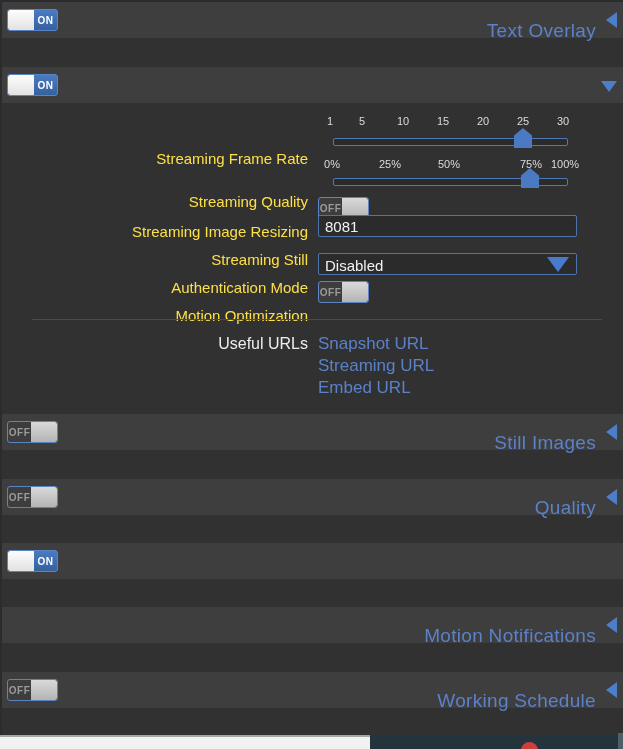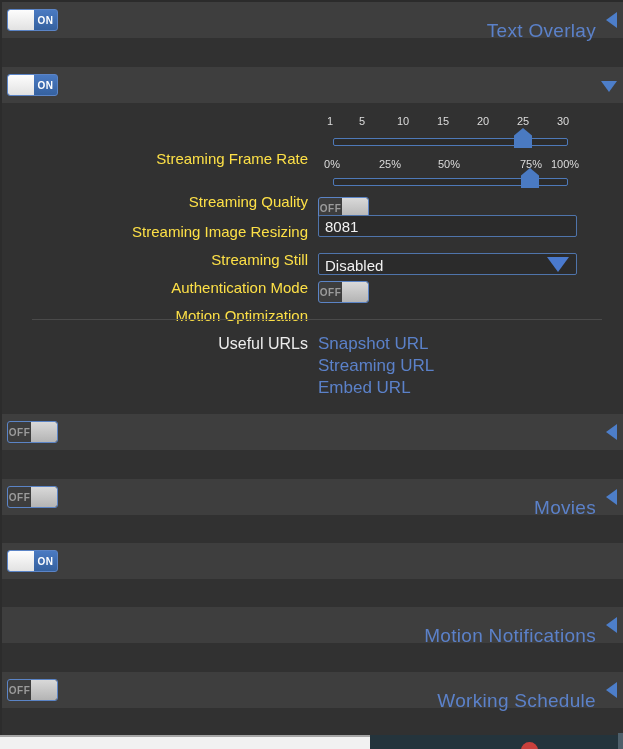--- a/index.html
+++ b/index.html
@@ -186,32 +186,33 @@
     <a class="url-link" style="top:231px">Snapshot URL</a>
     <a class="url-link" style="top:275px">Embed URL</a>
   </div>
 
   <div class="bar">
     <div class="toggle off">
       <span class="tlabel">OFF</span>
       <span class="knob"></span>
     </div>
     <div class="bar-right">
+      <span class="bar-title">Still Images</span>
       <span class="arrow collapsed"></span>
     </div>
   </div>
   <div class="gap g29"></div>
 
   <div class="bar">
     <div class="toggle off">
       <span class="tlabel">OFF</span>
       <span class="knob"></span>
     </div>
     <div class="bar-right">
-      <span class="bar-title">Movies</span>
+      <span class="bar-title">Quality</span>
       <span class="arrow collapsed"></span>
     </div>
   </div>
   <div class="gap g28"></div>
 
   <div class="bar">
     <div class="toggle on">
       <span class="knob"></span>
       <span class="tlabel">ON</span>
     </div>

